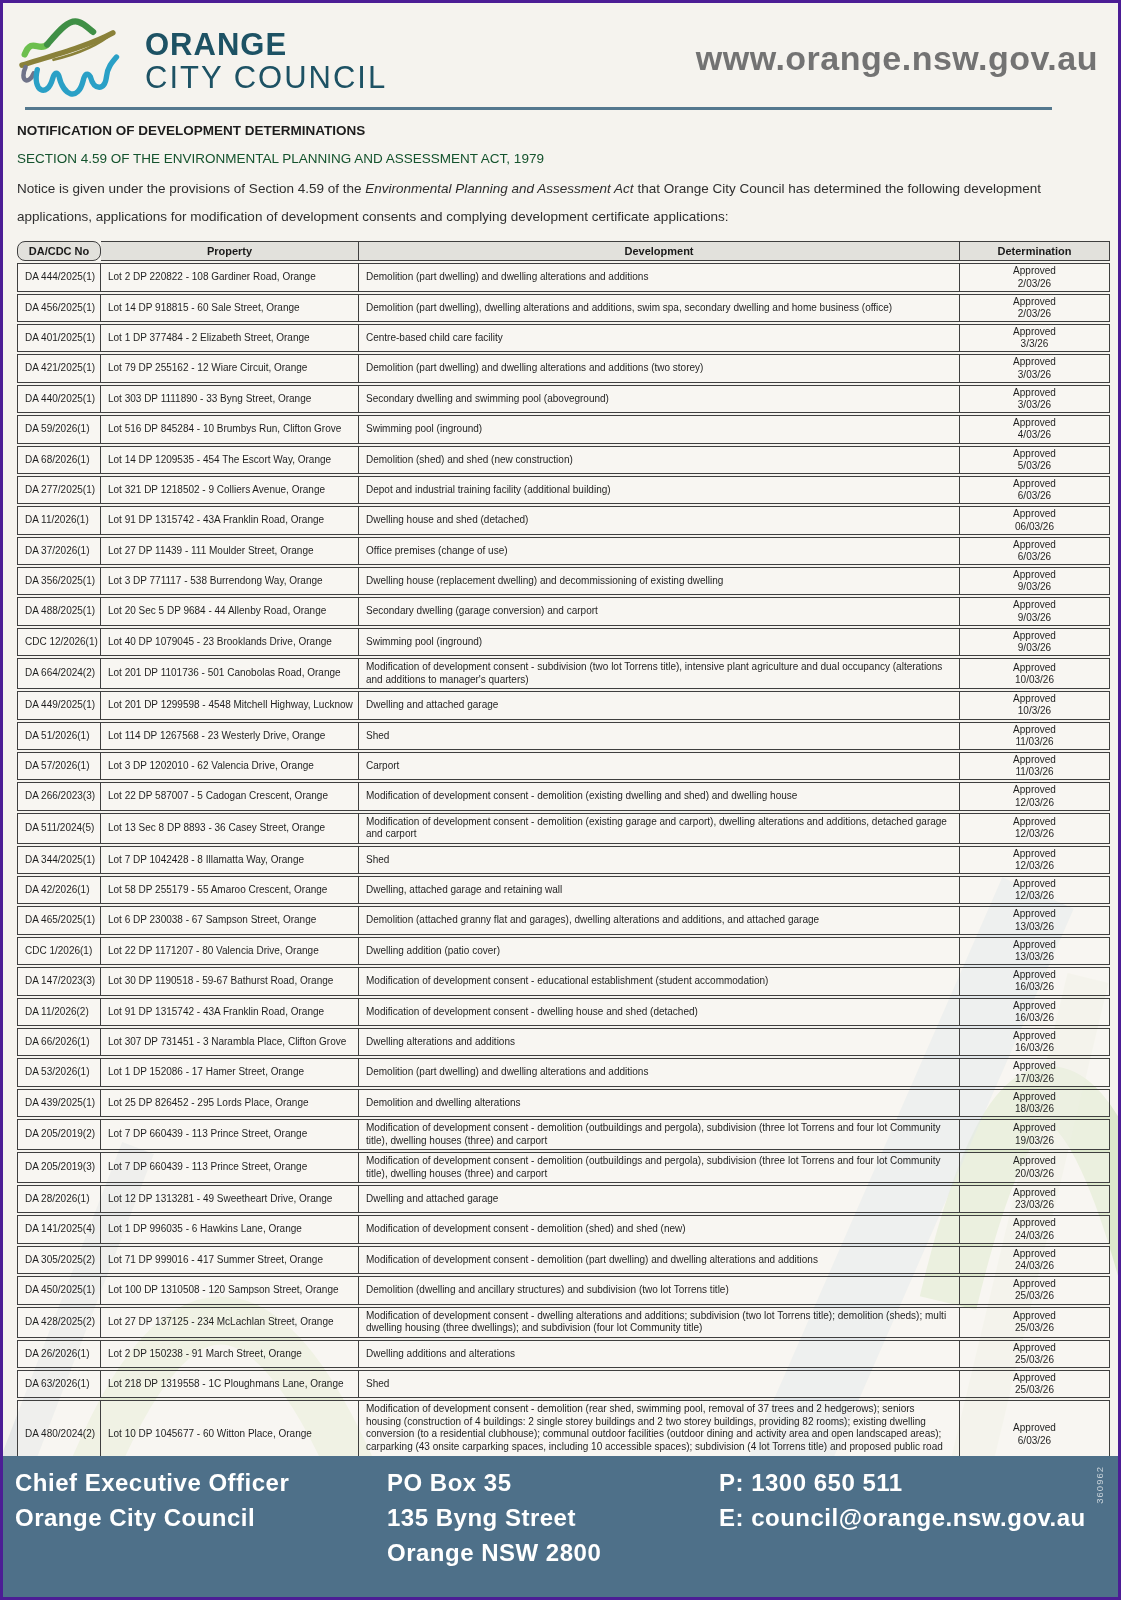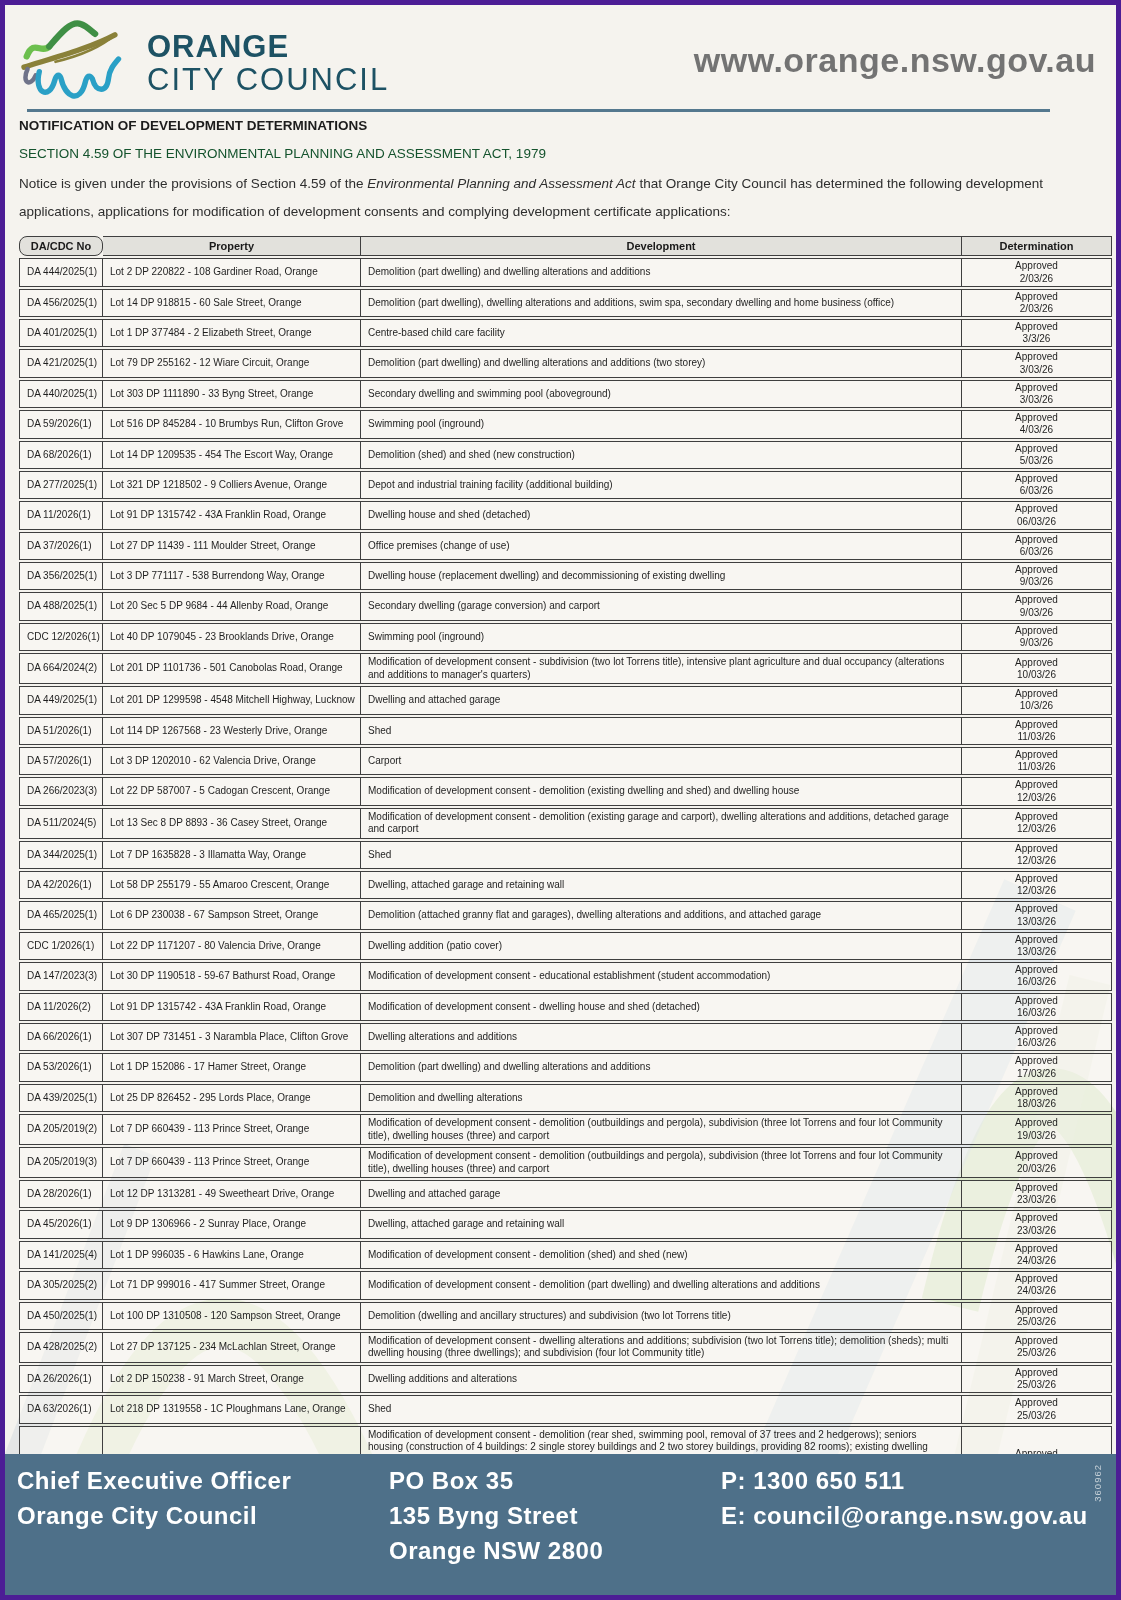--- a/index.html
+++ b/index.html
@@ -2,39 +2,39 @@
 <html><head>
 <meta charset="utf-8">
 <style>
   * { margin:0; padding:0; box-sizing:border-box; }
   html,body { background:#888; }
   .page {
     position:relative;
     width:1121px; height:1600px;
     margin:0 auto;
     background:#f5f3ee;
-    border:5px solid #4c1d95;
+    border:3px solid #4c1d95;
     overflow:hidden;
     font-family:"Liberation Sans", sans-serif;
     color:#2e2e2e;
   }
   .watermark { position:absolute; left:0; top:0; width:1121px; height:1600px; z-index:0; pointer-events:none; }
   .content { position:relative; z-index:1; }
 
   
   .header { display:flex; align-items:flex-start; padding:10px 20px 0 14px; height:102px; }
   .logo { width:118px; height:90px; flex:0 0 auto; }
   .org-name { margin-left:10px; margin-top:16px; color:#1d5264; line-height:1.05; }
   .org-line1 { font-size:31px; font-weight:bold; letter-spacing:1px; }
   .org-line2 { font-size:31px; font-weight:normal; letter-spacing:2px; }
   .website { margin-left:auto; margin-top:26px; font-size:34px; font-weight:bold; color:#737373; letter-spacing:0.5px; cursor:pointer; }
   .rule { border-top:3px solid #54788e; margin:2px 66px 0 22px; }
 
   
-  .notice { padding:6px 16px 0 14px; }
+  .notice { padding:13px 16px 0 14px; }
   .notice-title { font-size:13.5px; font-weight:bold; color:#1c1c1c; margin-bottom:13px; }
   .notice-subtitle { font-size:13.5px; color:#14532d; margin-bottom:9px; }
   .notice-intro { font-size:13.5px; line-height:2.05; color:#2e2e2e; padding-right:6px; }
   .notice-intro em { font-style:italic; }
 
   
   table.det-table {
     margin:9px 14px 0 14px;
     width:1093px;
     border-collapse:separate;
@@ -321,21 +321,21 @@
         <td class="prop">Lot 13 Sec 8 DP 8893 - 36 Casey Street, Orange</td>
         <td>Modification of development consent - demolition (existing garage and carport), dwelling alterations and additions, detached garage and carport</td>
         <td class="det">
           <span class="line">Approved</span>
           <span class="line">12/03/26</span>
         </td>
       </tr>
 
       <tr>
         <td>DA 344/2025(1)</td>
-        <td class="prop">Lot 7 DP 1635828 - 3 Illamatta Way, Orange</td>
+        <td class="prop">Lot 7 DP 1042428 - 8 Illamatta Way, Orange</td>
         <td>Shed</td>
         <td class="det">
           <span class="line">Approved</span>
           <span class="line">12/03/26</span>
         </td>
       </tr>
 
       <tr>
         <td>DA 42/2026(1)</td>
         <td class="prop">Lot 58 DP 255179 - 55 Amaroo Crescent, Orange</td>
@@ -439,29 +439,20 @@
       <tr>
         <td>DA 28/2026(1)</td>
         <td class="prop">Lot 12 DP 1313281 - 49 Sweetheart Drive, Orange</td>
         <td>Dwelling and attached garage</td>
         <td class="det">
           <span class="line">Approved</span>
           <span class="line">23/03/26</span>
         </td>
       </tr>
 
-      <tr>
-        <td>DA 45/2026(1)</td>
-        <td class="prop">Lot 9 DP 1306966 - 2 Sunray Place, Orange</td>
-        <td>Dwelling, attached garage and retaining wall</td>
-        <td class="det">
-          <span class="line">Approved</span>
-          <span class="line">23/03/26</span>
-        </td>
-      </tr>
 
       <tr>
         <td>DA 141/2025(4)</td>
         <td class="prop">Lot 1 DP 996035 - 6 Hawkins Lane, Orange</td>
         <td>Modification of development consent - demolition (shed) and shed (new)</td>
         <td class="det">
           <span class="line">Approved</span>
           <span class="line">24/03/26</span>
         </td>
       </tr>

